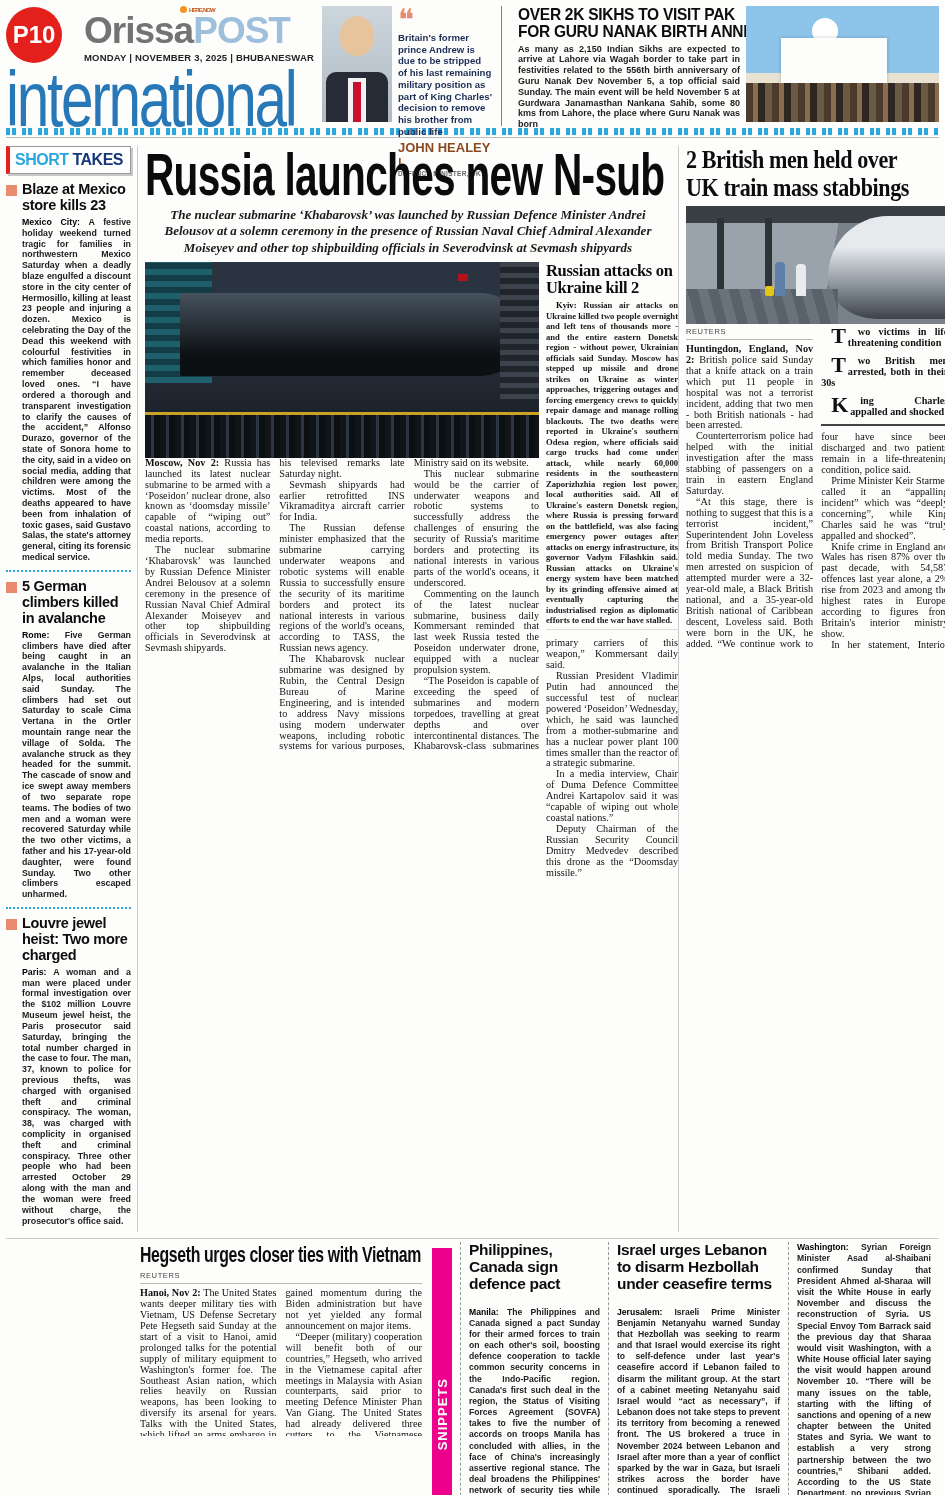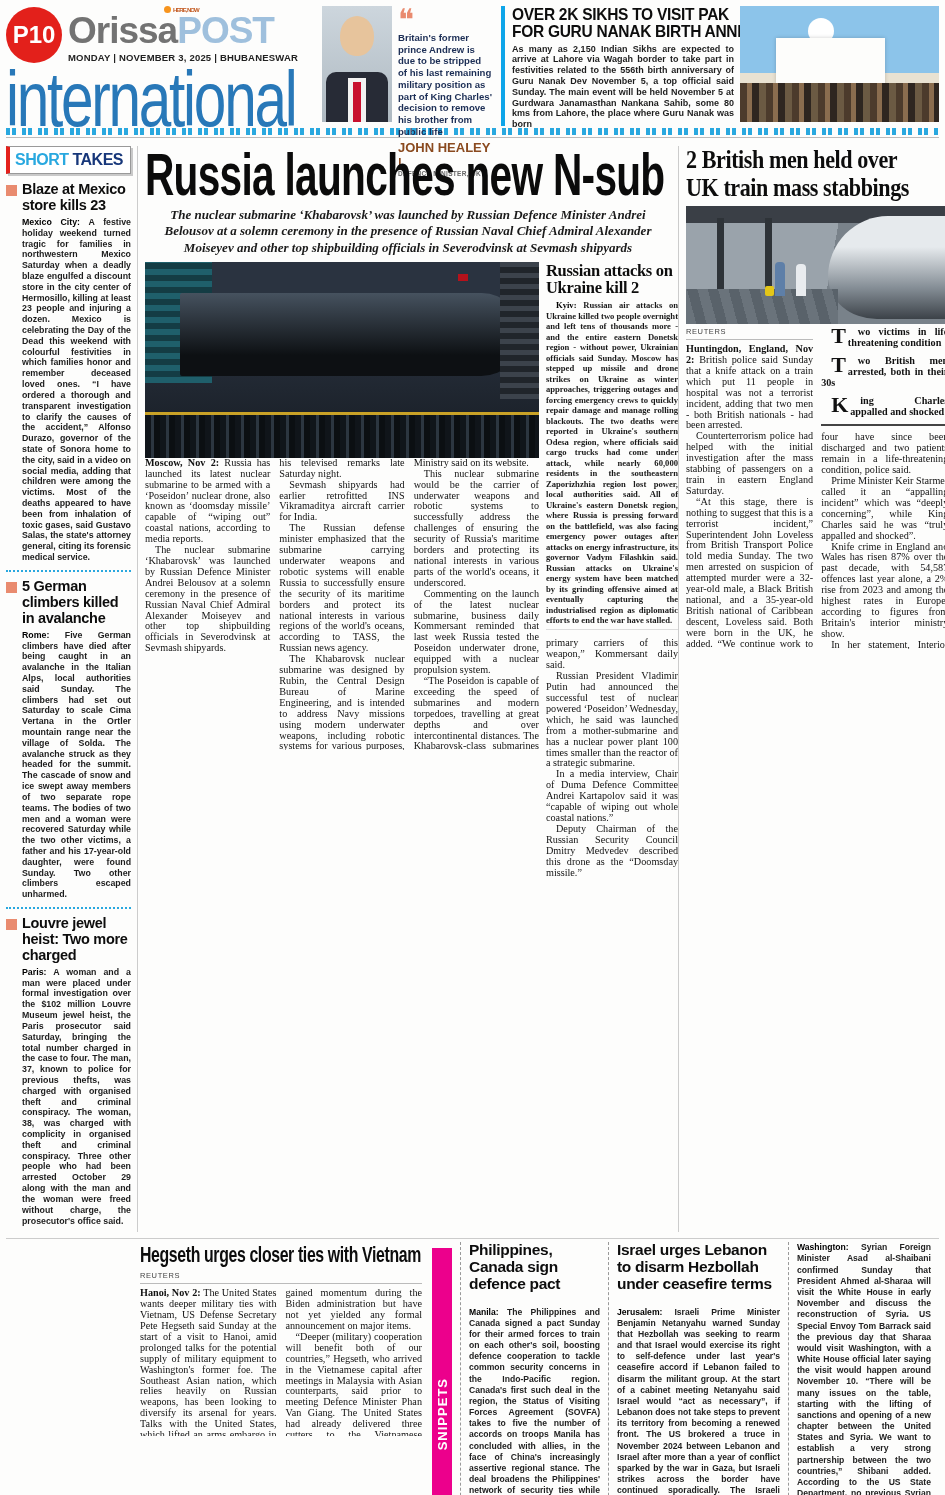--- a/index.html
+++ b/index.html
@@ -4,21 +4,21 @@
 <style>
   * { margin:0; padding:0; box-sizing:border-box; }
   body { background:#fff; font-family:"Liberation Sans", sans-serif; }
   .page { position:relative; width:945px; height:1495px; margin:0 auto; background:#fdfdfc; overflow:hidden; }
 
   
   .masthead { display:flex; height:126px; padding:6px 6px 0 6px; }
   .p10 { width:56px; height:56px; border-radius:50%; background:#e3201b; color:#fff;
          font-weight:800; font-size:24px; display:flex; align-items:center; justify-content:center; flex:0 0 56px; }
   .mast-left { width:316px; flex:0 0 316px; }
-  .mast-top { display:flex; align-items:flex-end; gap:6px; }
+  .mast-top { display:flex; align-items:flex-end; gap:22px; }
   .brand-wrap { position:relative; padding-top:6px; }
   .brand-line { font-weight:800; font-size:37px; letter-spacing:-1px; line-height:1; }
   .orissa { color:#737373; }
   .post { color:#9fc0dd; }
   .tagline { position:absolute; top:0px; left:96px; font-size:6px; color:#c2571d; font-weight:700; display:flex; align-items:center; gap:2px;}
   .tagdot { width:7px; height:7px; border-radius:50%; background:#f7941d; display:inline-block; }
   .dateline { font-size:9.5px; font-weight:700; color:#222; margin-top:3px; letter-spacing:.2px; }
   .section-title { color:#2878b8; font-size:78px; font-weight:400; letter-spacing:-3px; line-height:.84;
                    transform:scale(.75,1); transform-origin:left top; white-space:nowrap; margin-top:4px; }
 
@@ -29,21 +29,21 @@
                         background:#272b36; border-radius:10px 10px 0 0; }
   .andrew-photo .shirt { position:absolute; bottom:0; left:50%; transform:translateX(-50%); width:18px; height:44px; background:#f2f2f2; }
   .andrew-photo .tie { position:absolute; bottom:0; left:50%; transform:translateX(-50%); width:8px; height:40px; background:#c8102e; }
 
   .quote-block { width:104px; flex:0 0 104px; padding:2px 4px 0 6px; }
   .qmark { color:#e98b6f; font-size:30px; line-height:.8; display:block; }
   .qtext { font-size:9.6px; font-weight:700; color:#1c2e55; line-height:1.22; }
   .qauthor { font-size:13px; font-weight:800; color:#8a4a1f; margin-top:3px; }
   .qtitle { font-size:6.5px; font-weight:700; color:#666; letter-spacing:.3px; }
 
-  .sikh { display:flex; border-left:4px solid #0ea5e9; margin-left:5px; padding-left:7px; flex:1; }
+  .sikh { display:flex; border-left:1px solid #0ea5e9; margin-left:5px; padding-left:16px; flex:1; }
   .sikh-text { width:228px; flex:0 0 228px; padding-right:6px; }
   .sikh-text h2 { font-size:16.5px; font-weight:800; line-height:1.05; letter-spacing:-.3px; color:#0d0d0d;
                   transform:scaleX(.94); transform-origin:left; white-space:nowrap; }
   .sikh-text h2 span { display:block; }
   .sikh-text p { font-size:9px; font-weight:700; color:#1d1d1d; line-height:1.2; text-align:justify; margin-top:3px; }
   .sikh-photo { position:relative; flex:1; height:116px; background:linear-gradient(#8cc4ea 0 58%,#e9e2d2 58%); overflow:hidden; }
   .sikh-photo .bld { position:absolute; left:18%; top:28%; width:55%; height:40%; background:#fdfdfb; box-shadow:0 0 4px rgba(0,0,0,.2); }
   .sikh-photo .dome { position:absolute; left:34%; top:10%; width:26px; height:26px; border-radius:50%; background:#fff; }
   .sikh-photo .crowd { position:absolute; bottom:0; width:100%; height:34%;
       background:repeating-linear-gradient(90deg,#4c3b2c 0 7px,#8a6d4f 7px 12px,#2e2620 12px 19px,#6b5a43 19px 26px); }

